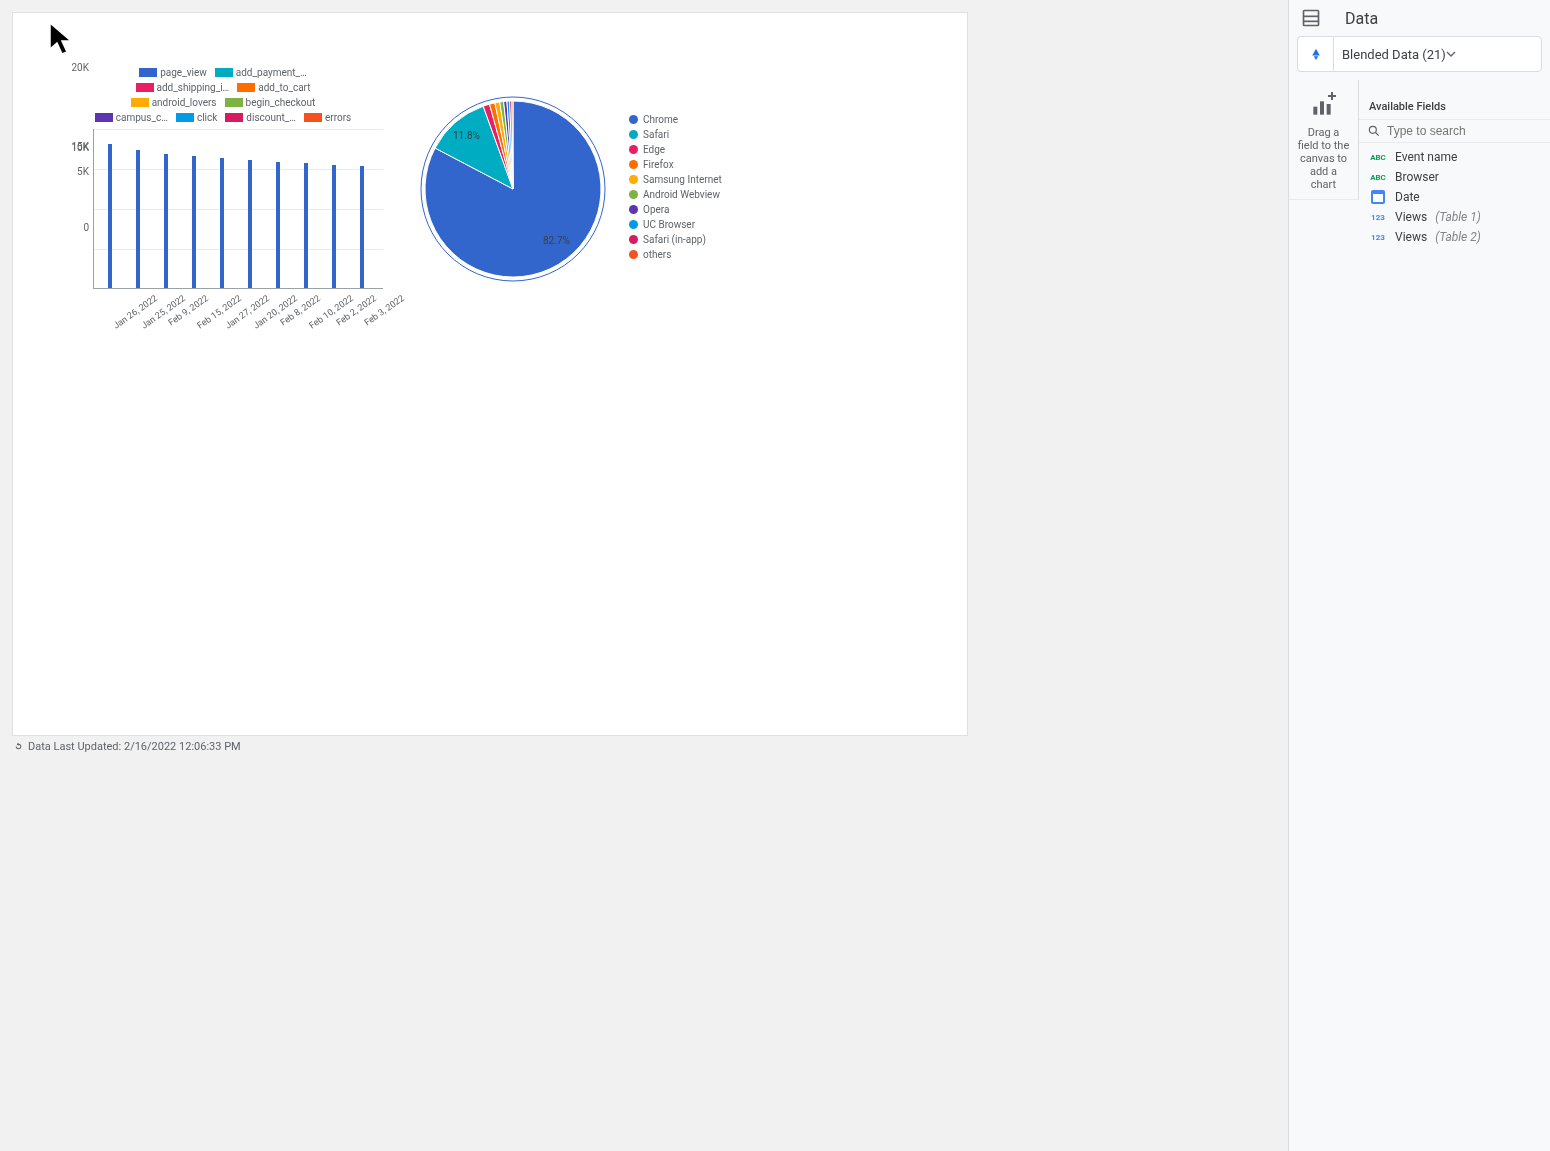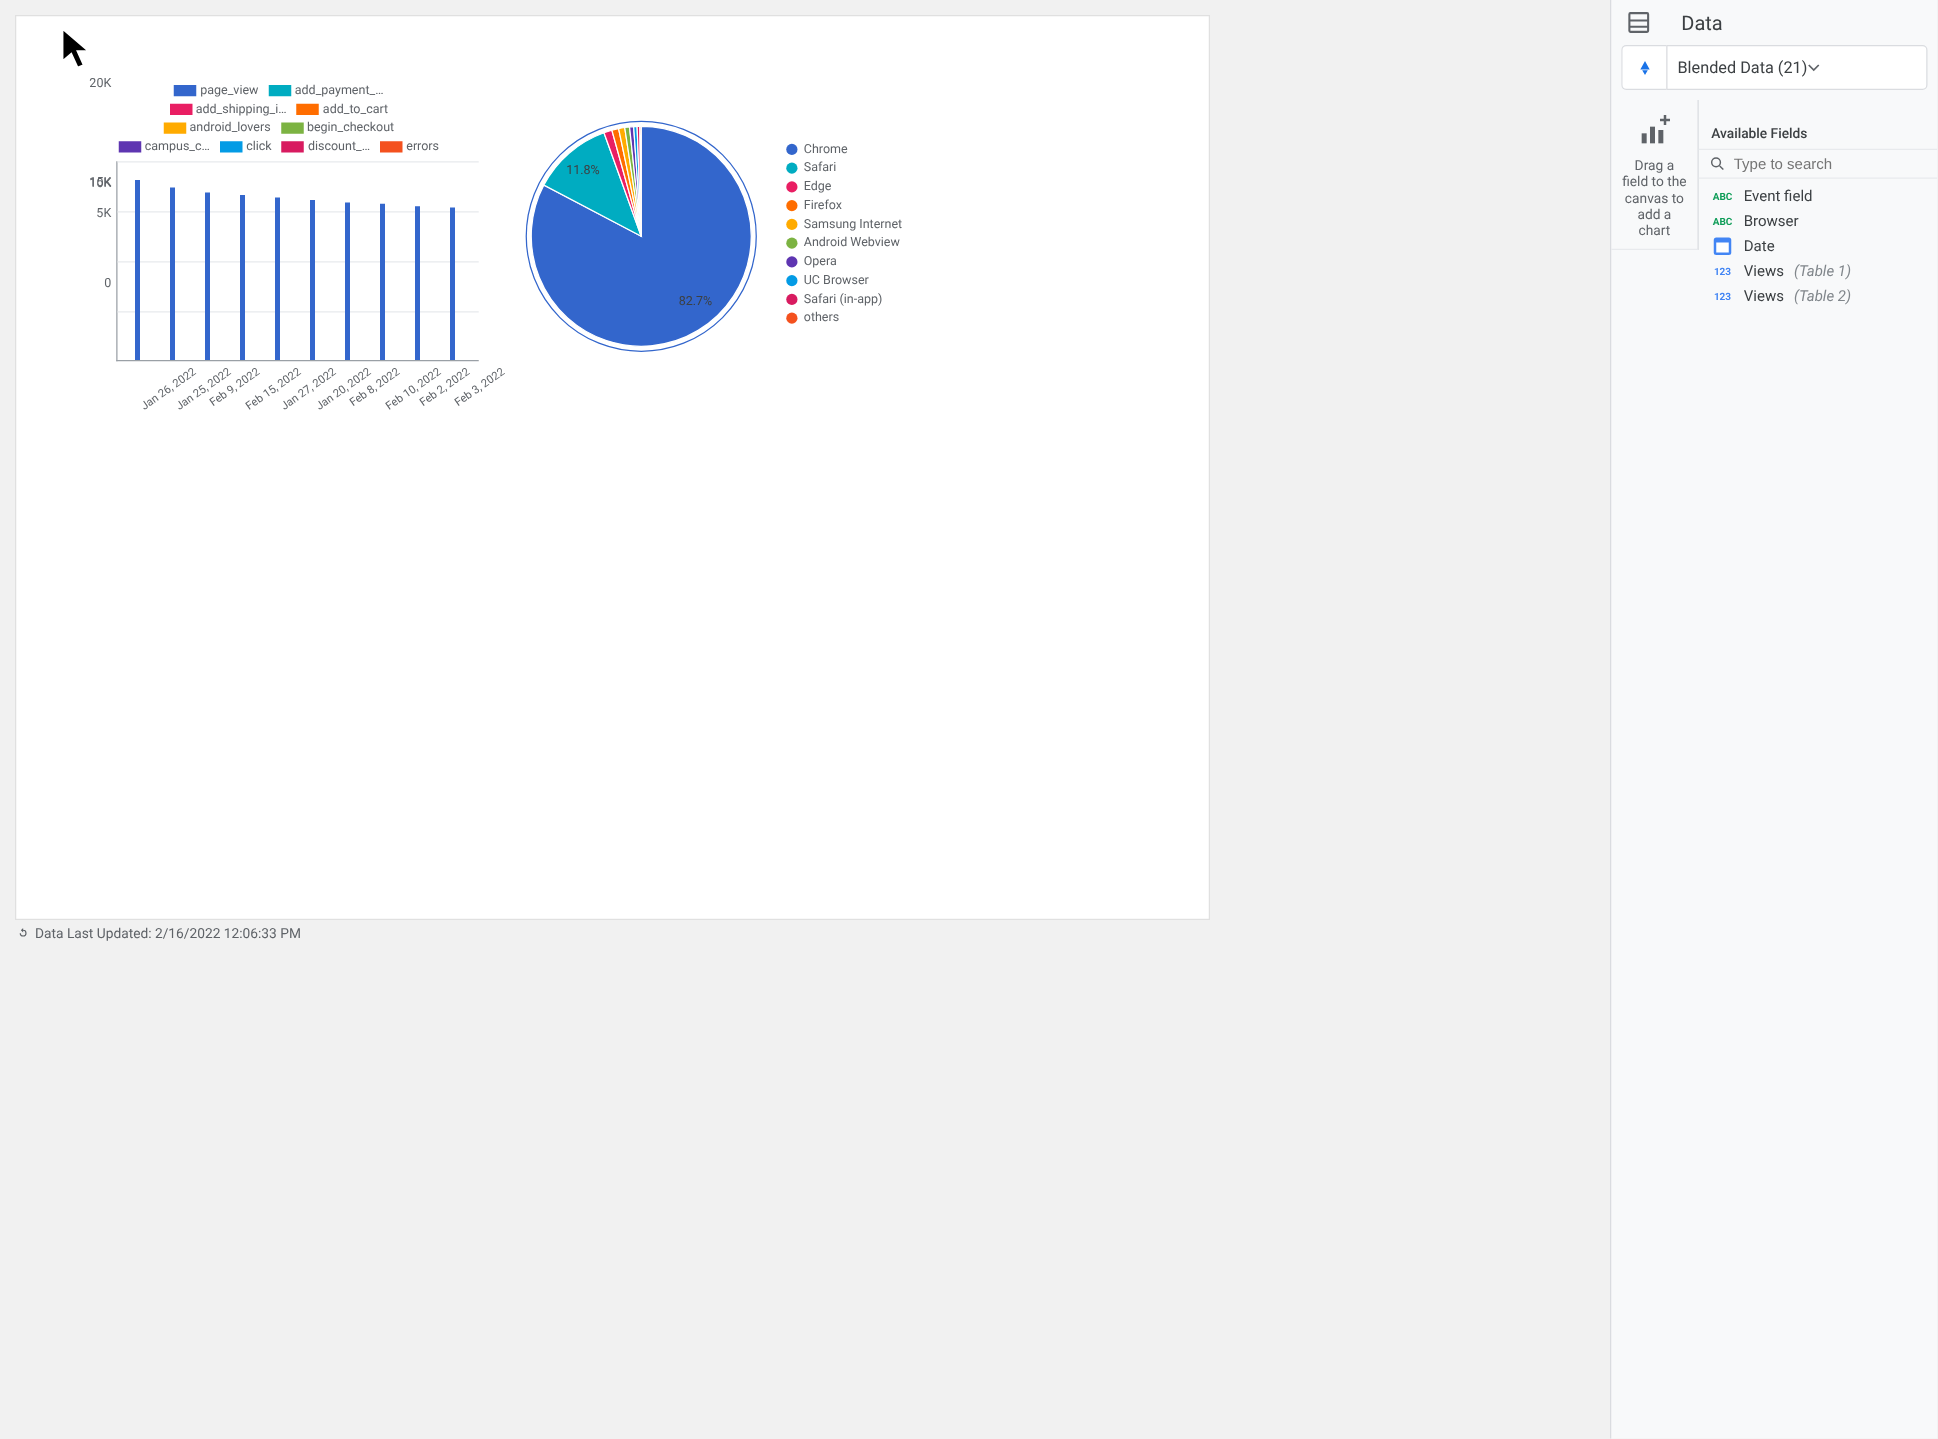--- a/index.html
+++ b/index.html
@@ -435,21 +435,21 @@
         <div class="search-row">
           <svg width="14" height="14" viewBox="0 0 24 24">
               <circle cx="10" cy="10" r="6" fill="none" stroke="#5f6368" stroke-width="2"></circle>
               <line x1="15" y1="15" x2="20" y2="20" stroke="#5f6368" stroke-width="2"></line>
             </svg>
           <input type="text" placeholder="Type to search" style="">
         </div>
         <div class="field-list" id="field-list">
             <div class="field-item">
               <span class="field-type type-abc">ABC</span>
-              <span>Event field</span>
+              <span>Event name</span>
             </div>
             <div class="field-item">
               <span class="field-type type-abc">ABC</span>
               <span>Browser</span>
             </div>
             <div class="field-item">
               <span style="width: 22px; display: inline-flex; justify-content: center;">
                 <span class="date-box"></span>
               </span>
               <span>Date</span>

